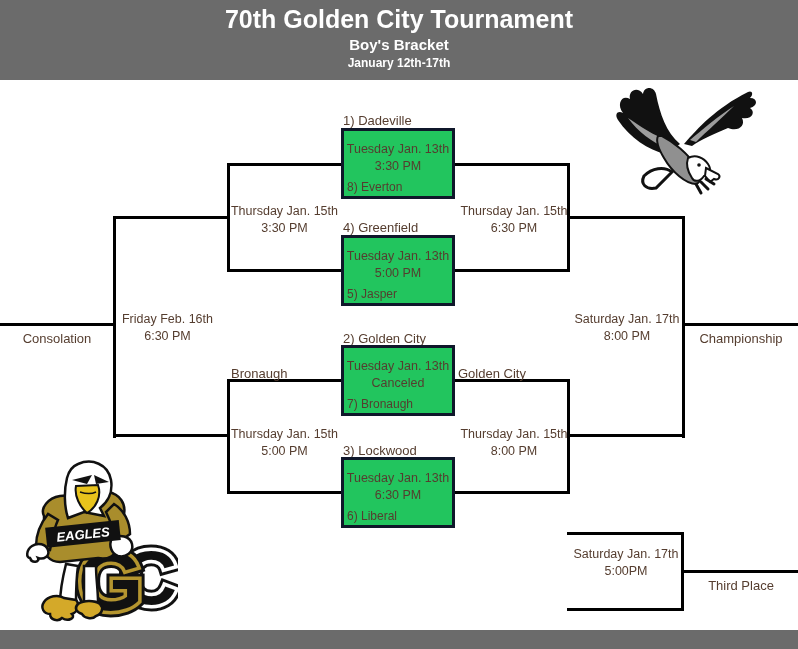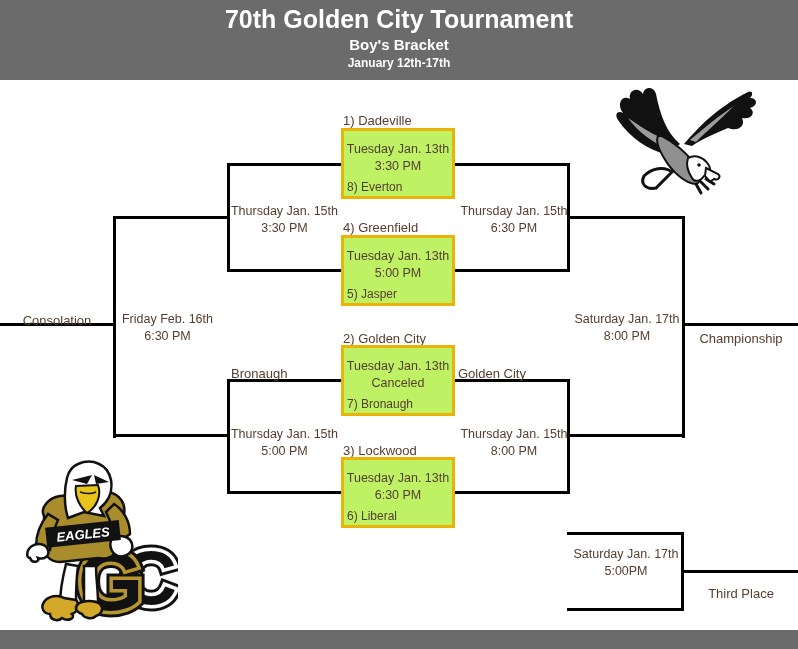--- a/index.html
+++ b/index.html
@@ -8,21 +8,21 @@
   
   .banner{position:absolute;left:0;top:0;width:798px;height:80px;background:#6b6b6b;color:#fff;text-align:center;}
   .banner .t{font-size:25px;font-weight:700;line-height:30px;margin-top:4px;}
   .banner .s{font-size:15px;font-weight:700;line-height:18px;margin-top:2px;}
   .banner .d{font-size:12px;font-weight:700;line-height:18px;}
   .footerbar{position:absolute;left:0;top:630px;width:798px;height:19px;background:#6b6b6b;}
   
   .hl{position:absolute;height:3px;background:#000;}
   .vl{position:absolute;width:3px;background:#000;}
   
-  .gbox{position:absolute;left:341px;width:108px;height:65px;border:3px solid #eab308;background:#bef264;}
+  .gbox{position:absolute;left:341px;width:108px;height:65px;border:3px solid #0f172a;background:#22c55e;}
   .when{text-align:center;font-size:12.5px;line-height:17px;color:#553d2f;padding-top:10px;}
   .bseed{position:absolute;left:3px;bottom:2px;font-size:12px;color:#553d2f;white-space:nowrap;}
   .seed{position:absolute;left:343px;font-size:13px;color:#553d2f;white-space:nowrap;}
   
   .lbl2{position:absolute;text-align:center;font-size:12.5px;line-height:17px;color:#553d2f;}
   .lbl1{position:absolute;text-align:center;font-size:13px;color:#553d2f;white-space:nowrap;}
   .adv{position:absolute;font-size:13px;color:#553d2f;white-space:nowrap;}
   svg{position:absolute;}
   svg text{font-family:"Liberation Sans",sans-serif;}
 </style>
@@ -105,21 +105,21 @@
     <div>3:30 PM</div>
   </div>
   <div class="lbl2" style="left:228px;top:426px;width:113px;">
     <div>Thursday  Jan. 15th</div>
     <div>5:00 PM</div>
   </div>
   <div class="lbl2" style="left:115px;top:311px;width:105px;">
     <div>Friday Feb. 16th</div>
     <div>6:30 PM</div>
   </div>
-  <div class="lbl1" style="left:0;top:313px;width:114px;">Consolation</div>
+  <div class="lbl1" style="left:0;top:331px;width:114px;">Consolation</div>
   <div class="adv" style="left:231px;top:366px;">Bronaugh</div>
 
   <div class="lbl2" style="left:457px;top:203px;width:114px;">
     <div>Thursday Jan. 15th</div>
     <div>6:30 PM</div>
   </div>
   <div class="lbl2" style="left:457px;top:426px;width:114px;">
     <div>Thursday Jan. 15th</div>
     <div>8:00 PM</div>
   </div>
@@ -127,21 +127,21 @@
     <div>Saturday Jan. 17th</div>
     <div>8:00 PM</div>
   </div>
   <div class="lbl1" style="left:684px;top:331px;width:114px;">Championship</div>
   <div class="adv" style="left:458px;top:366px;">Golden City</div>
 
   <div class="lbl2" style="left:570px;top:546px;width:112px;">
     <div>Saturday Jan. 17th</div>
     <div>5:00PM</div>
   </div>
-  <div class="lbl1" style="left:684px;top:578px;width:114px;margin-top:8px;">Third Place</div>
+  <div class="lbl1" style="left:684px;top:578px;width:114px;">Third Place</div>
 
   <svg style="left:600px;top:84px;" width="160" height="125" viewBox="0 0 160 125">
 
     <path d="M66,70 C48,66 30,54 18,36 C14,30 18,26 23,29 C16,20 22,10 30,15 C28,6 38,2 43,10 C44,2 54,2 56,10 C60,30 66,48 80,60 Z" fill="#111"></path>
     <path d="M66,64 C52,58 38,48 28,34 C40,42 54,52 68,56 Z" fill="#9c9c9c"></path>
 
     <path d="M84,60 C98,44 116,24 148,8 C152,6 154,10 150,14 C158,14 158,22 150,24 C156,28 152,36 142,34 C146,42 138,48 128,44 C114,50 100,56 92,62 Z" fill="#111"></path>
     <path d="M90,56 C102,46 118,32 134,22 C122,34 106,48 96,58 Z" fill="#9c9c9c"></path>
 
     <path d="M62,52 C74,58 88,70 96,82 C102,90 102,98 96,100 C86,100 72,88 64,74 C58,64 56,56 58,52 Z" fill="#909090" stroke="#111" stroke-width="2"></path>

